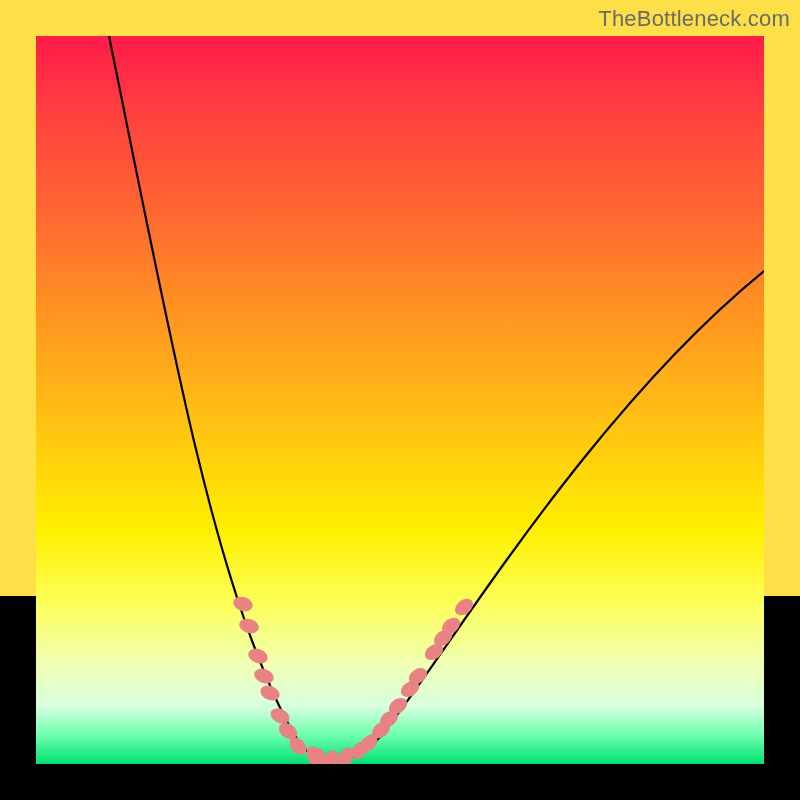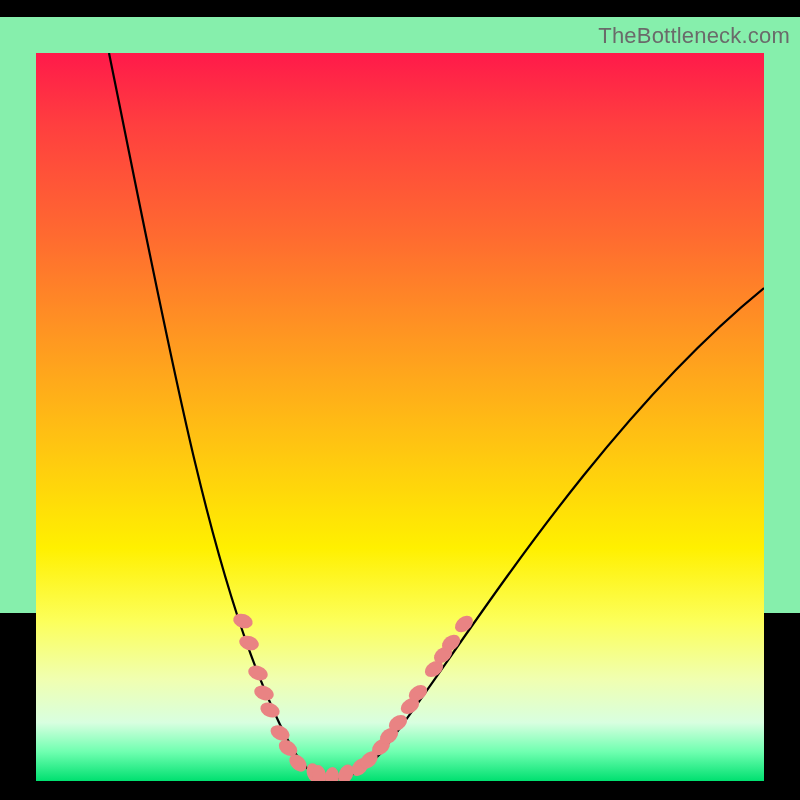--- a/index.html
+++ b/index.html
@@ -9,22 +9,21 @@
     height: 800px;
     background: #000;
     overflow: hidden;
   }
   .frame {
     position: absolute;
     left: 0;
     top: 0;
     width: 800px;
     height: 596px;
-    background: #86efac;
-    margin-top: 17px;
+    background: #fde047;
   }
   .plot {
     position: absolute;
     left: 36px;
     top: 36px;
     width: 728px;
     height: 728px;
     background: linear-gradient(to bottom,
       #ff1a4a 0%,
       #ff3f3f 10%,

